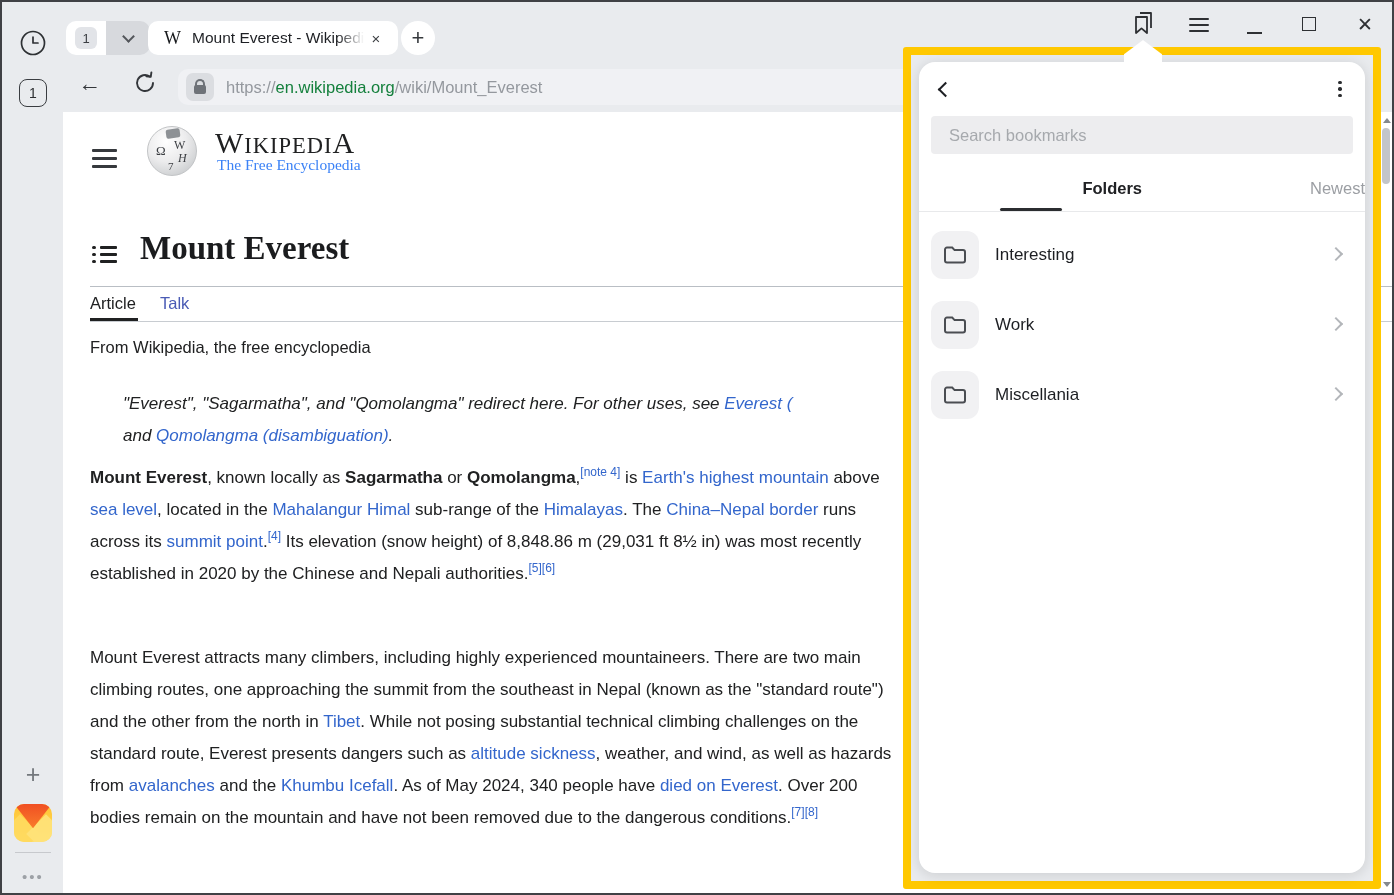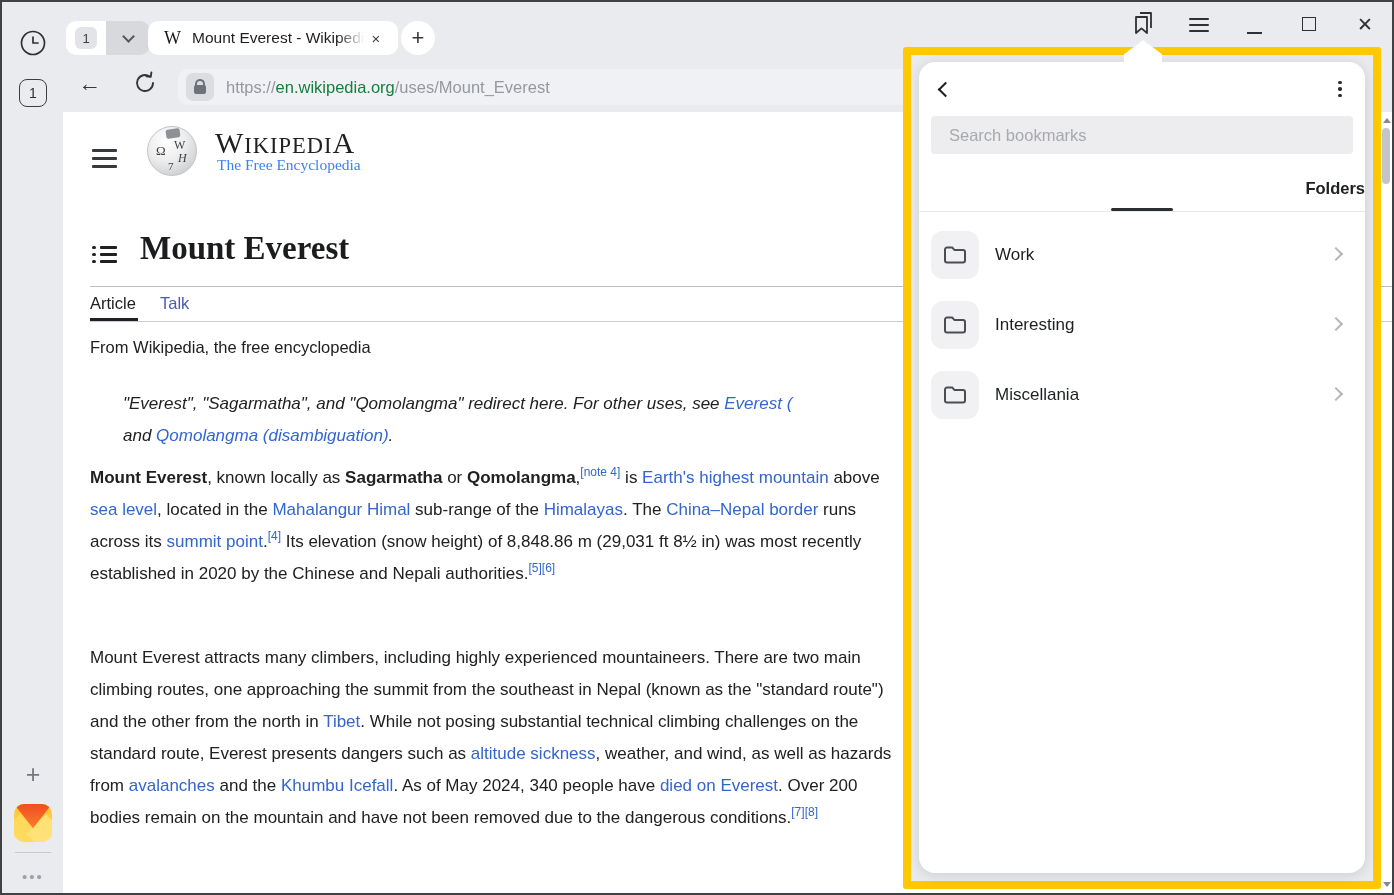--- a/index.html
+++ b/index.html
@@ -193,21 +193,21 @@
     <svg width="24" height="26" viewBox="0 0 24 26">
       <path d="M19 13 a8 8 0 1 1 -3.2 -6.4" fill="none" stroke="#33363a" stroke-width="1.9" stroke-linecap="round"></path>
       <path d="M12.5 6.6 h4.5 v-4.5" fill="none" stroke="#33363a" stroke-width="1.9" stroke-linecap="round" stroke-linejoin="round" transform="rotate(8 15 5)"></path>
     </svg>
   </div>
   <div class="url-pill">
     <div class="lock-tile">
       <div class="lock-shackle"></div>
         <div class="lock-body"></div>
     </div>
-    <div class="url-text"><span>https://</span><span class="host">en.wikipedia.org</span><span>/uses/Mount_Everest</span></div>
+    <div class="url-text"><span>https://</span><span class="host">en.wikipedia.org</span><span>/wiki/Mount_Everest</span></div>
   </div>
 
   <div class="content">
 
     <div class="wk-menu">
         <div></div>
         <div></div>
         <div></div>
       </div>
 
@@ -270,40 +270,41 @@
           <div></div>
           <div></div>
           <div></div>
         </div>
     </div>
 
     <input class="bm-search" placeholder="Search bookmarks" style="">
 
     <div class="bm-tabs">
       <div class="bm-tab active"><span>Folders</span><div class="tab-ul"></div></div>
+      <div class="bm-tab inactive"><span>Newest</span></div>
     </div>
     <div class="bm-divider"></div>
 
     <div class="bm-list">
       <div class="bm-row">
         <div class="bm-tile">
           <svg width="26" height="22" viewBox="0 0 26 22">
               <path d="M3 5.5 a2 2 0 0 1 2 -2 h5.2 l2.4 2.6 h8.4 a2 2 0 0 1 2 2 v8.4 a2 2 0 0 1 -2 2 h-16 a2 2 0 0 1 -2 -2 z" fill="none" stroke="#4a4d52" stroke-width="2"></path>
             </svg>
         </div>
-        <div class="bm-label">Work</div>
+        <div class="bm-label">Interesting</div>
         <div class="bm-chevron"></div>
       </div>
       <div class="bm-row">
         <div class="bm-tile">
           <svg width="26" height="22" viewBox="0 0 26 22">
               <path d="M3 5.5 a2 2 0 0 1 2 -2 h5.2 l2.4 2.6 h8.4 a2 2 0 0 1 2 2 v8.4 a2 2 0 0 1 -2 2 h-16 a2 2 0 0 1 -2 -2 z" fill="none" stroke="#4a4d52" stroke-width="2"></path>
             </svg>
         </div>
-        <div class="bm-label">Interesting</div>
+        <div class="bm-label">Work</div>
         <div class="bm-chevron"></div>
       </div>
       <div class="bm-row">
         <div class="bm-tile">
           <svg width="26" height="22" viewBox="0 0 26 22">
               <path d="M3 5.5 a2 2 0 0 1 2 -2 h5.2 l2.4 2.6 h8.4 a2 2 0 0 1 2 2 v8.4 a2 2 0 0 1 -2 2 h-16 a2 2 0 0 1 -2 -2 z" fill="none" stroke="#4a4d52" stroke-width="2"></path>
             </svg>
         </div>
         <div class="bm-label">Miscellania</div>
         <div class="bm-chevron"></div>

